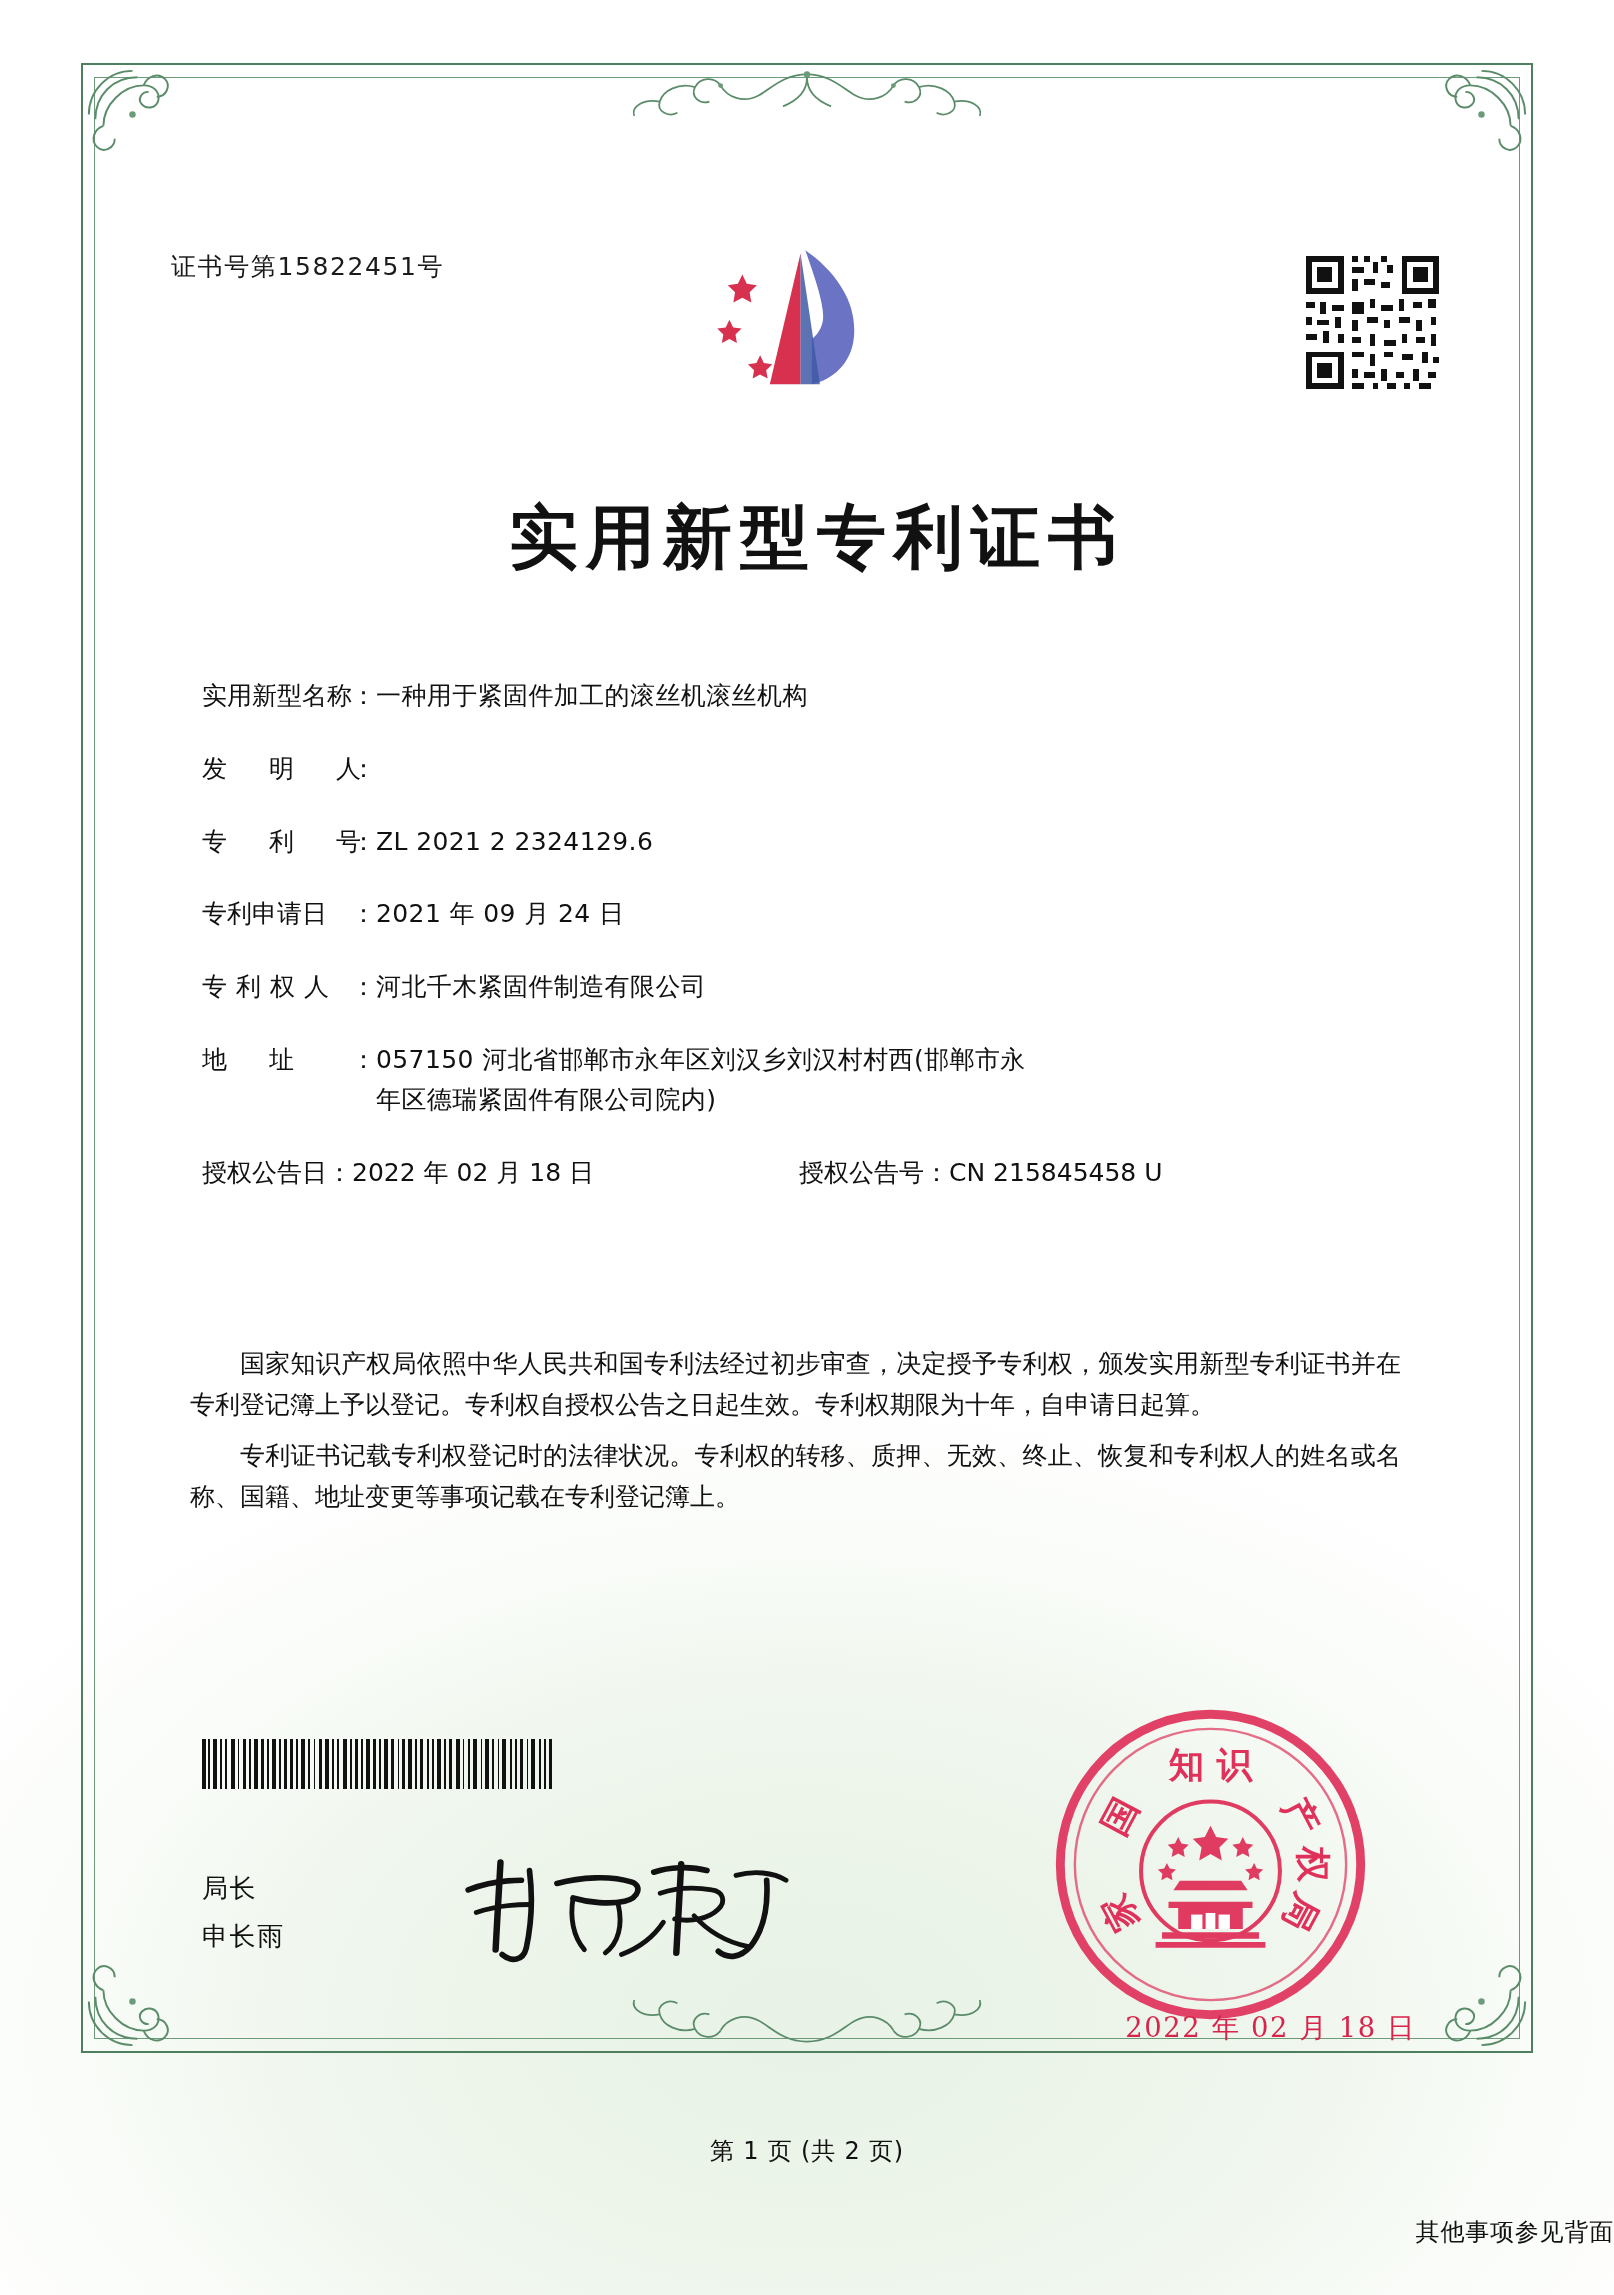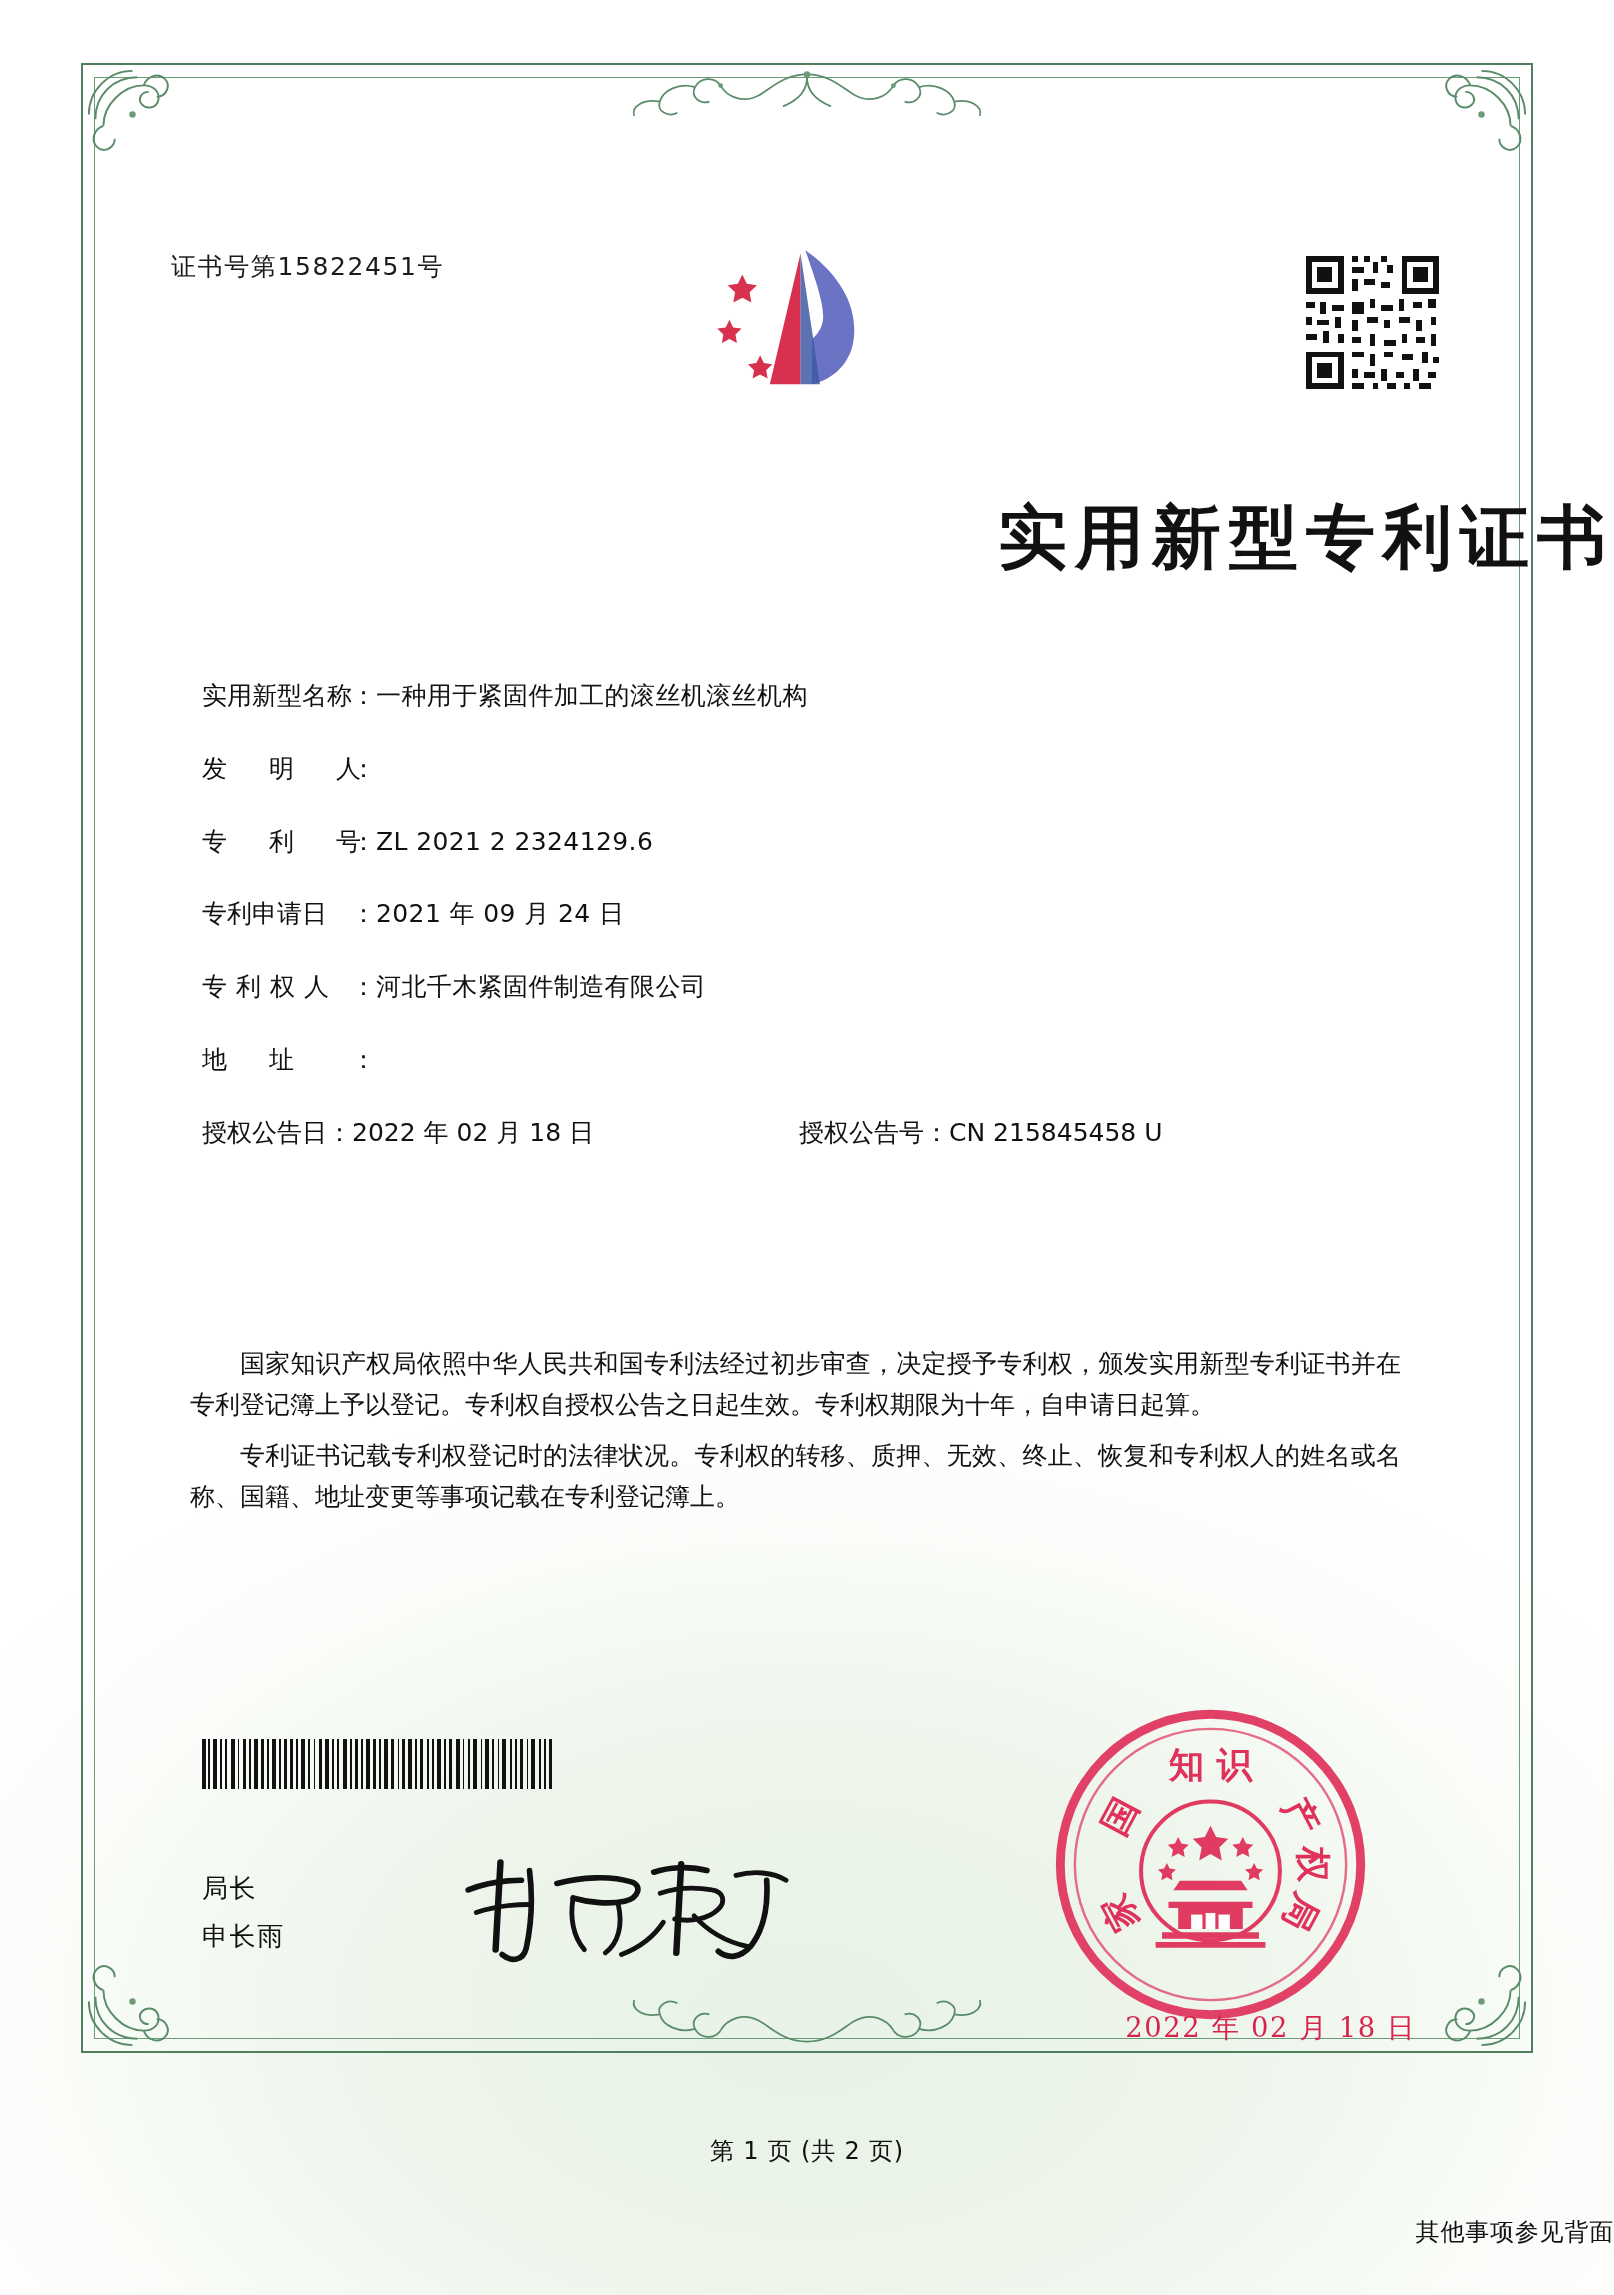--- a/index.html
+++ b/index.html
@@ -58,21 +58,21 @@
   }
   .logo svg{width:100%;height:100%;display:block;}
   .qr{
     position:absolute;right:169px;top:250px;
     width:145px;height:145px;
   }
   .qr svg{width:100%;height:100%;display:block;}
 
   .title{
     position:absolute;left:0;right:0;top:492px;
-    text-align:right;
+    text-align:center;
     font-size:69px;letter-spacing:8px;
     font-weight:bold;color:#111;
     font-family:"DejaVu Sans","Liberation Sans",sans-serif;
     margin-left:20px;
   }
 
   
   .fields{
     position:absolute;left:202px;top:682px;width:1211px;
     font-size:25px;color:#111;line-height:1.15;
@@ -339,20 +339,24 @@
 
     <div class="row">
       <span class="lbl sp2">专利权人</span>
       <span class="colon">：</span>
       <span class="val">河北千木紧固件制造有限公司</span>
     </div>
 
     <div class="row">
       <span class="lbl sp4">地址</span>
       <span class="colon">：</span>
+      <span class="val">
+        <span>057150 河北省邯郸市永年区刘汉乡刘汉村村西(邯郸市永</span>
+        <span class="l2">年区德瑞紧固件有限公司院内)</span>
+      </span>
     </div>
 
     <div class="row-grant">
       <span class="grant-left">
         <span class="grant-lbl">授权公告日</span>
         <span class="colon">：</span>
         <span>2022 年 02 月 18 日</span>
       </span>
       <span class="grant-right">
         <span class="grant-lbl">授权公告号</span>

